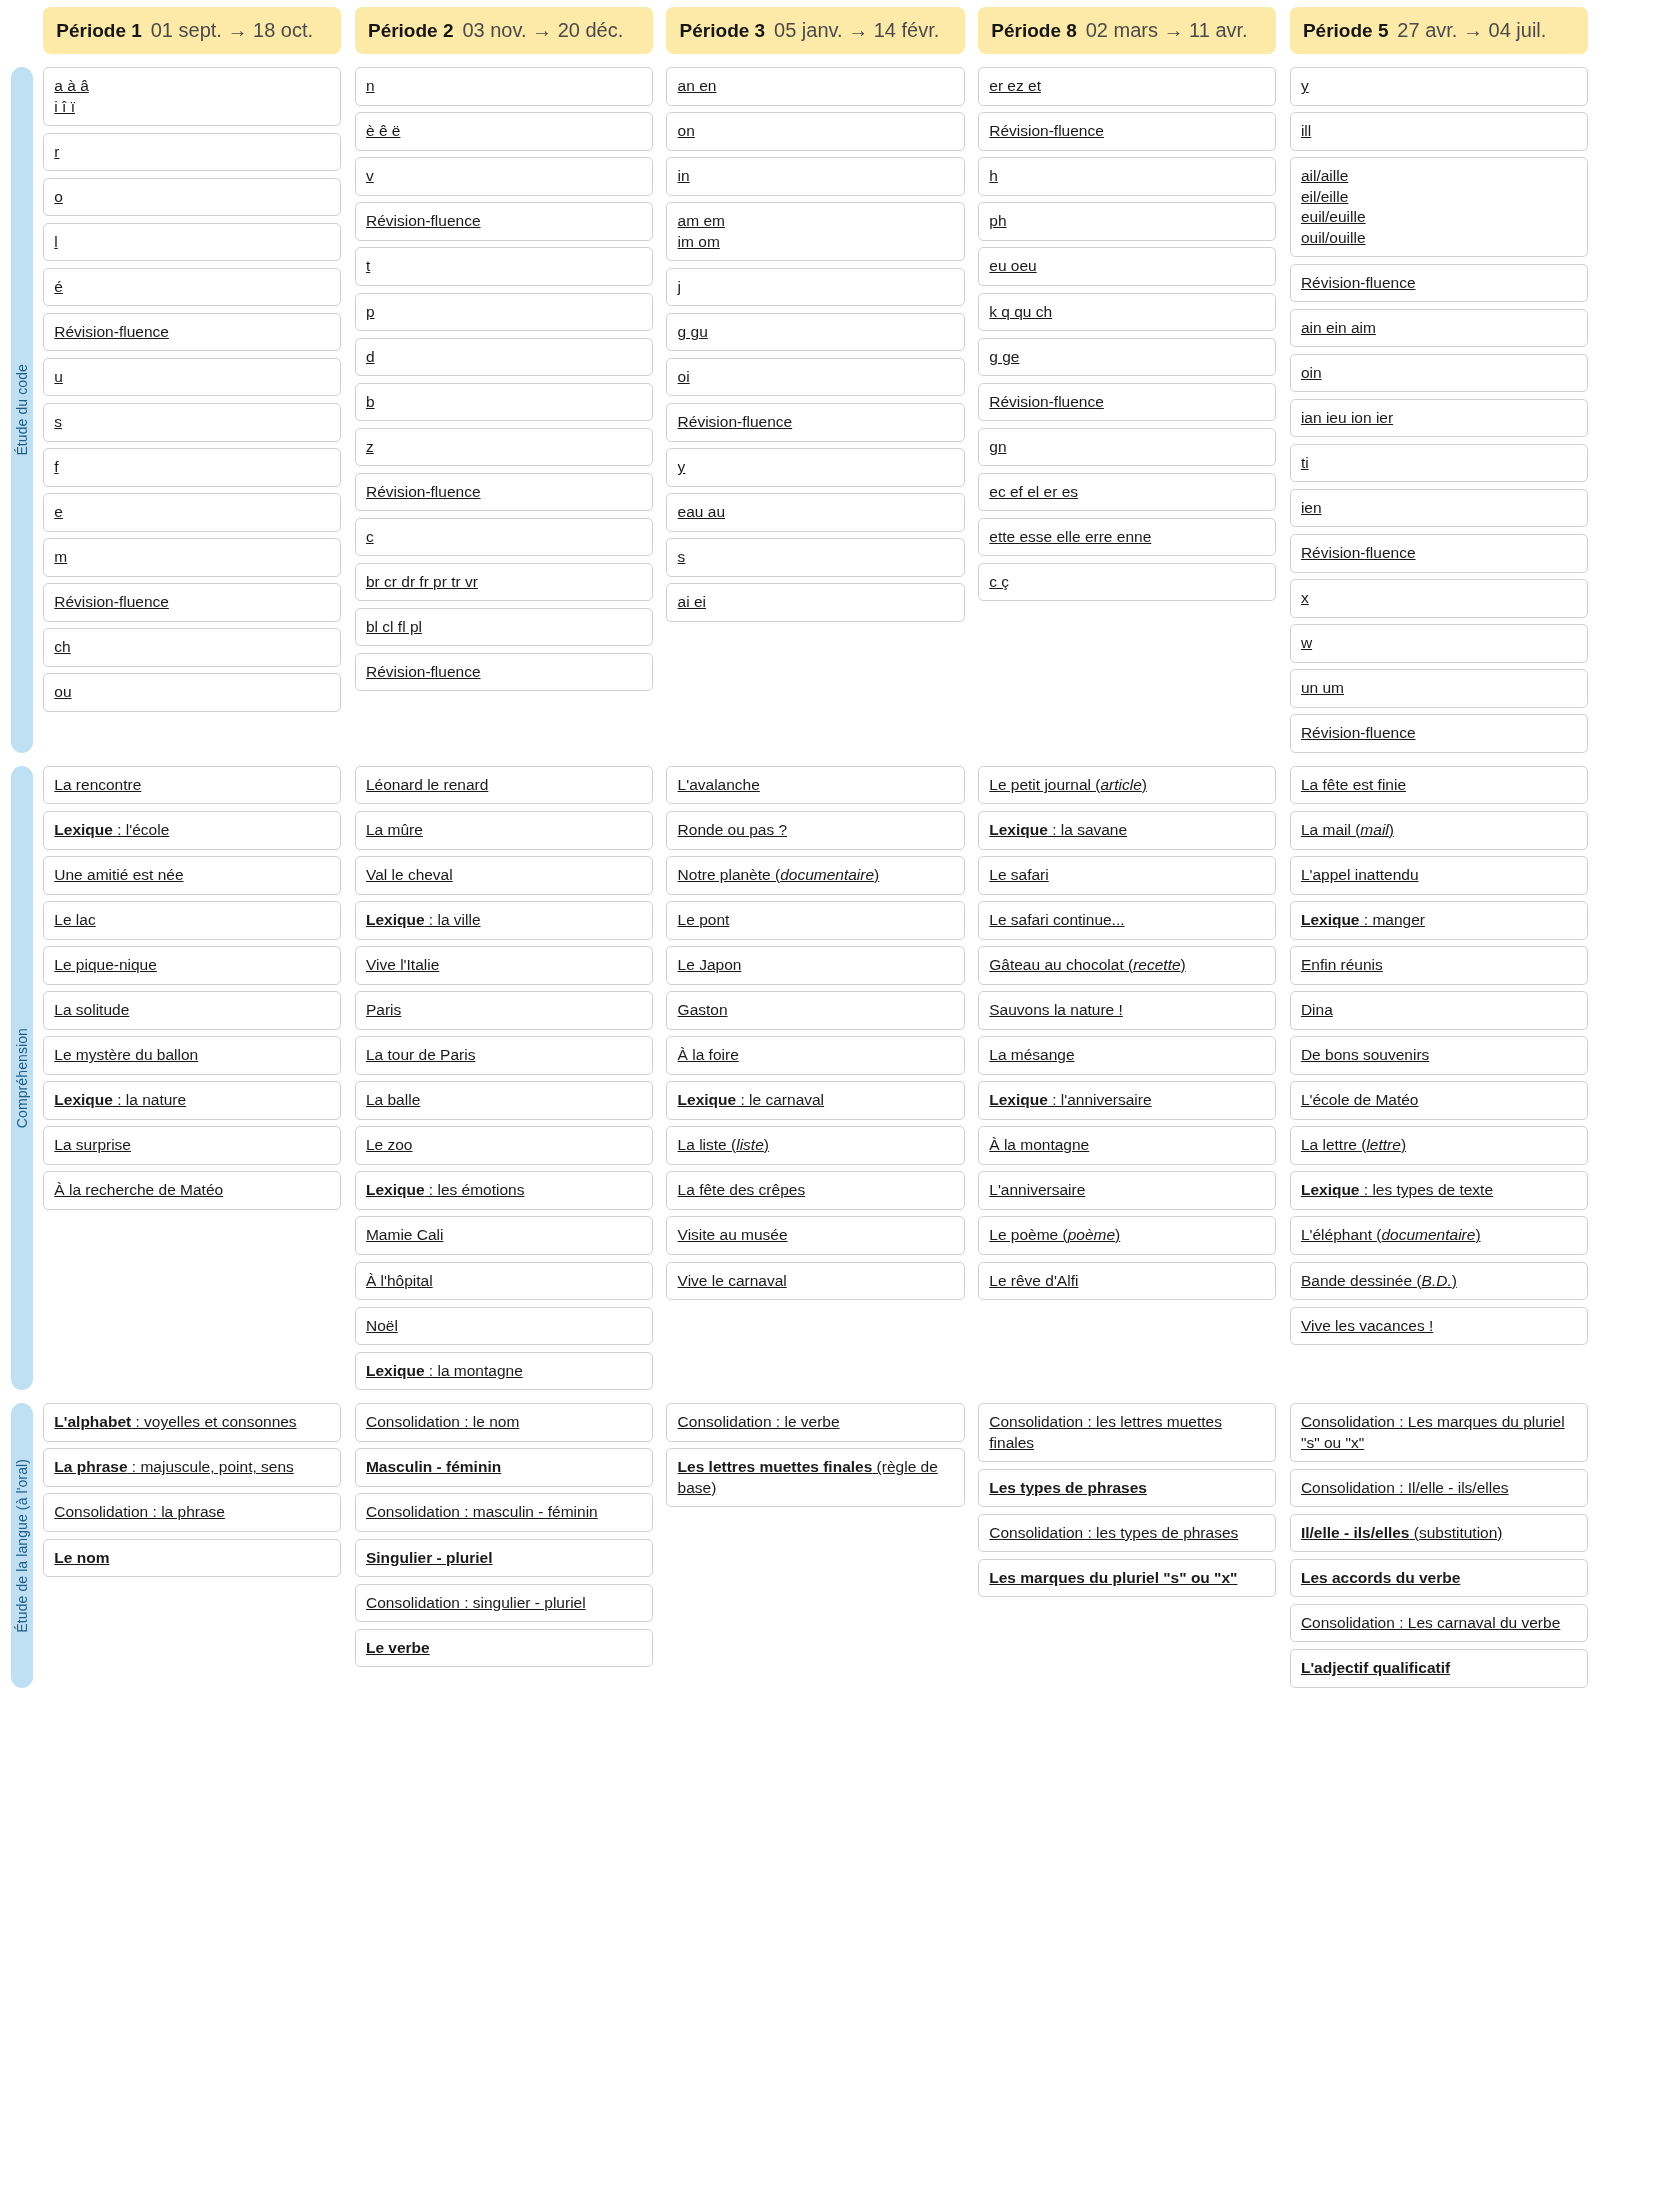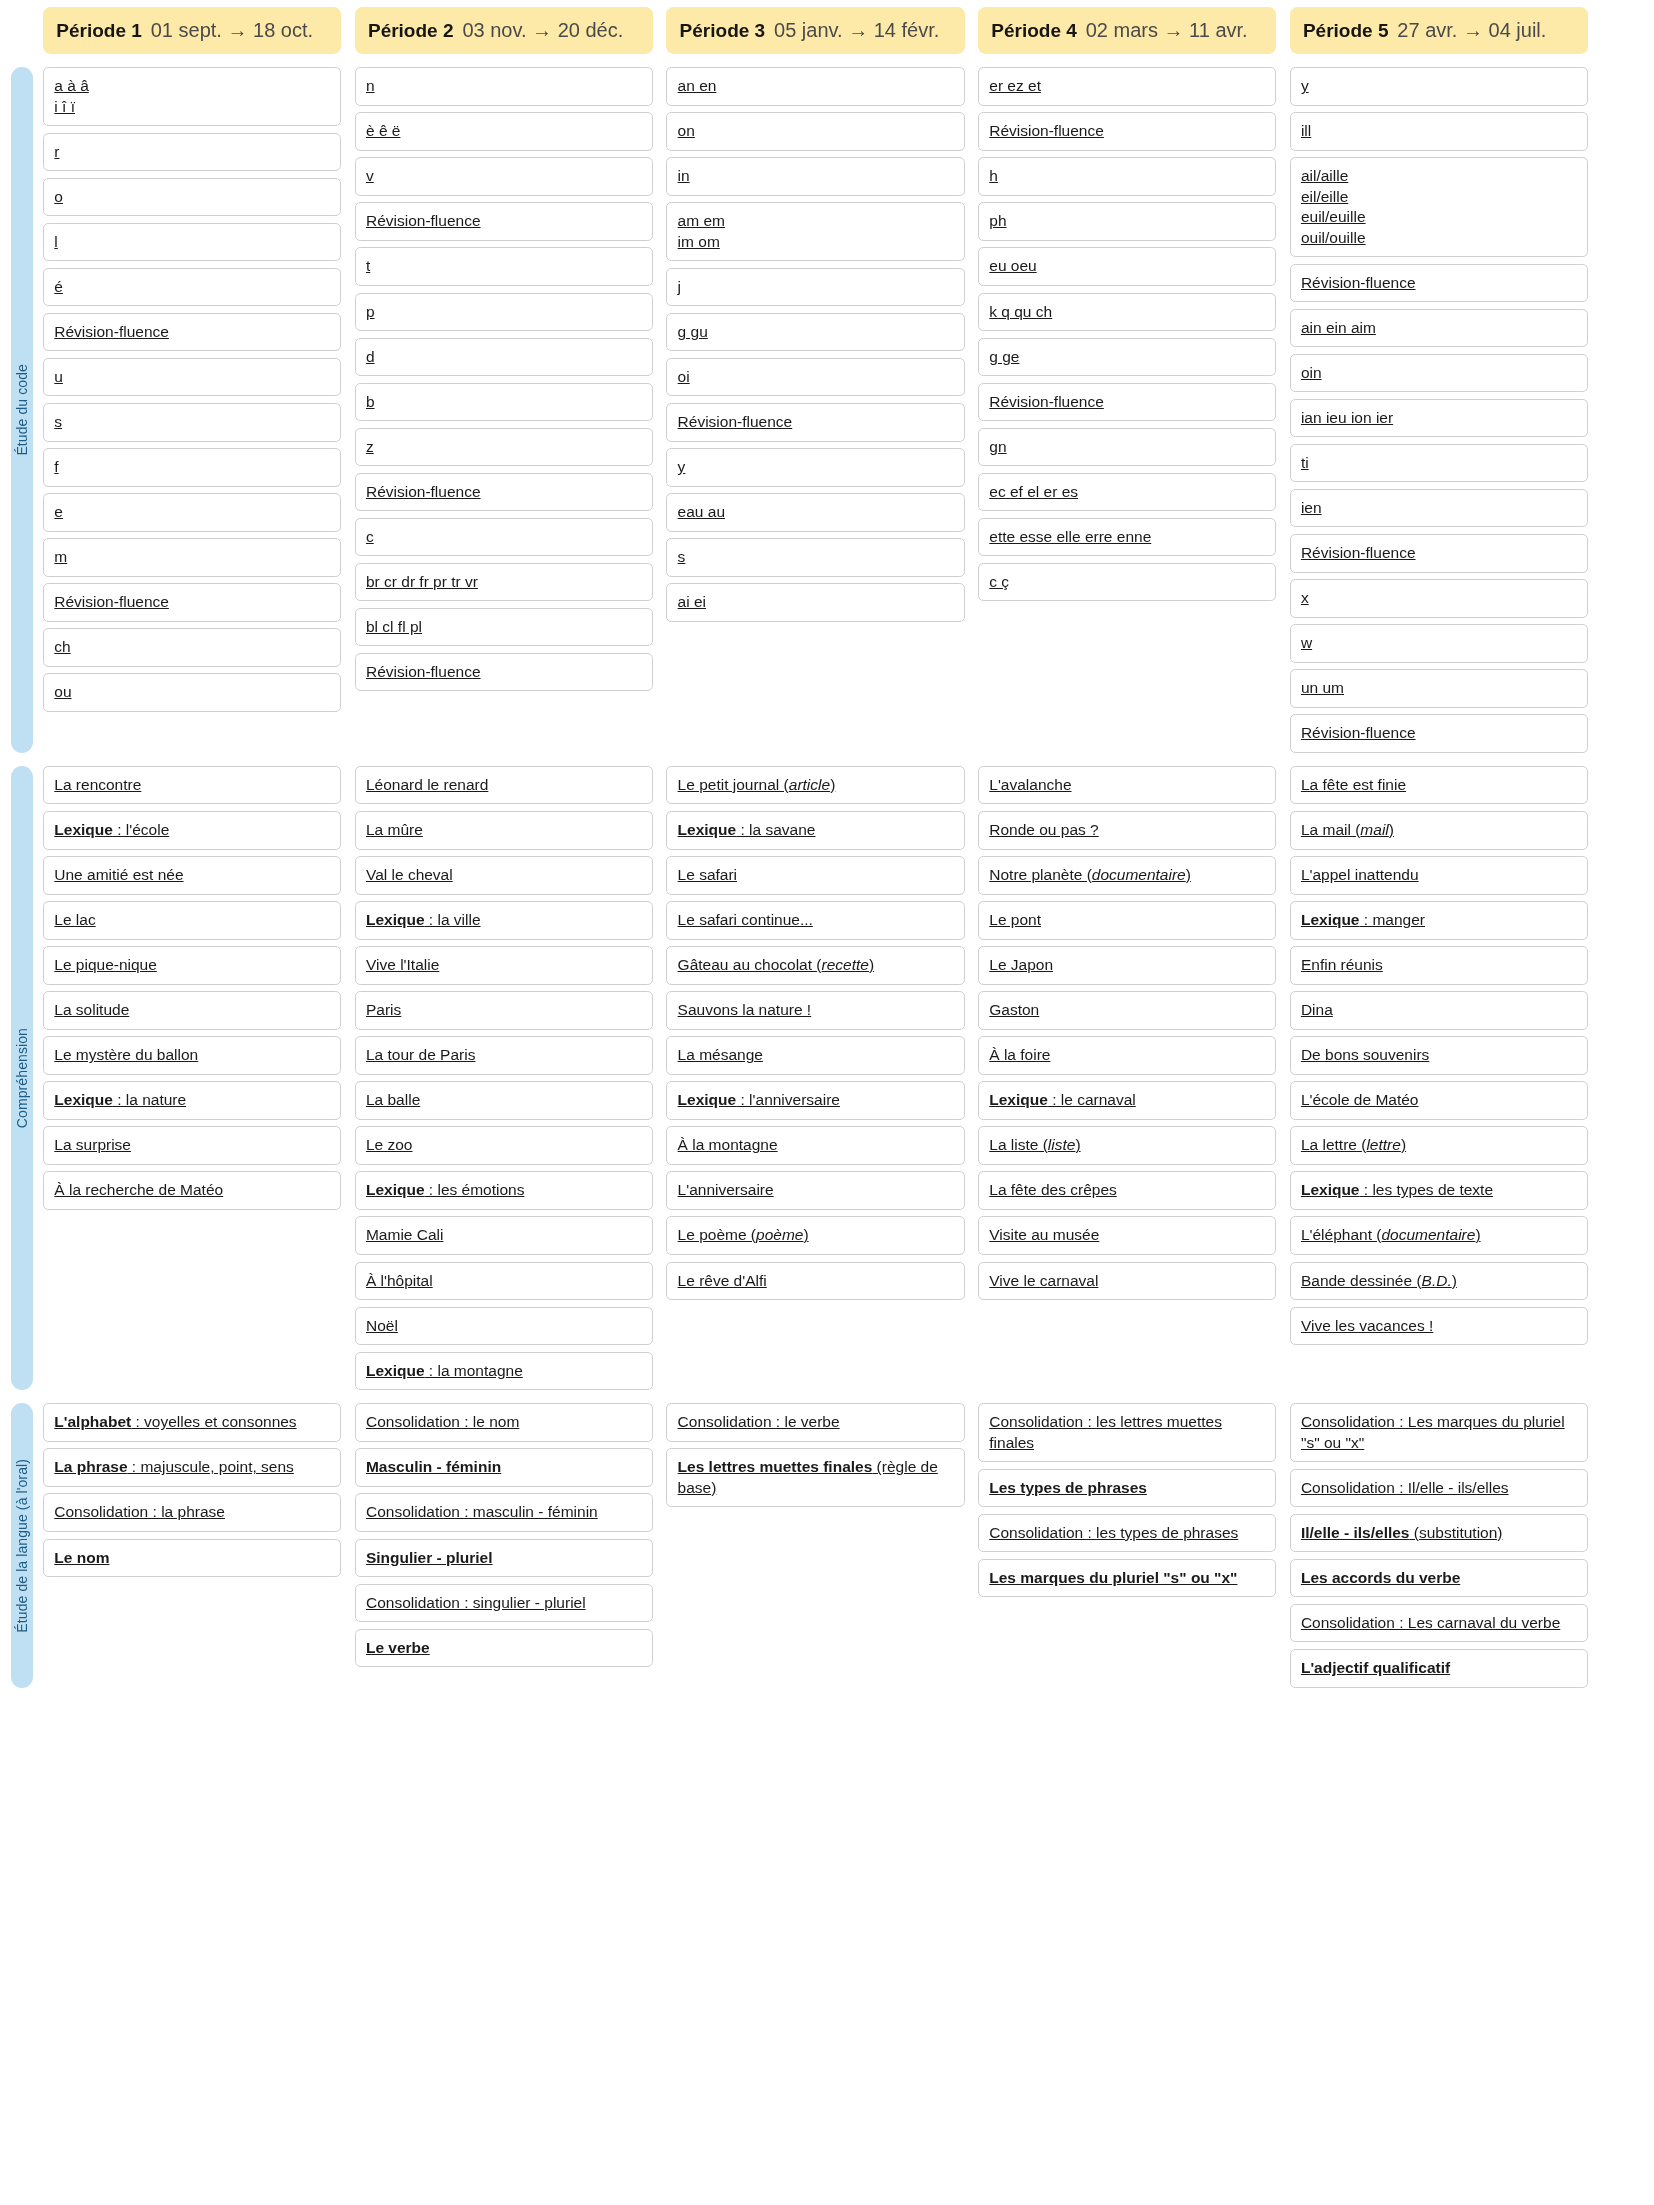--- a/index.html
+++ b/index.html
@@ -121,21 +121,21 @@
     </div>
     <div class="period-head">
       <span class="pname">Période 2</span>
       <span class="pdates">03 nov. → 20 déc.</span>
     </div>
     <div class="period-head">
       <span class="pname">Période 3</span>
       <span class="pdates">05 janv. → 14 févr.</span>
     </div>
     <div class="period-head">
-      <span class="pname">Période 4</span>
+      <span class="pname">Période 8</span>
       <span class="pdates">02 mars → 11 avr.</span>
     </div>
     <div class="period-head">
       <span class="pname">Période 5</span>
       <span class="pdates">27 avr. → 04 juil.</span>
     </div>
   </div>
 
   <div id="sections-root">
       <div class="section">
@@ -252,46 +252,46 @@
             <div class="cell">La tour de Paris</div>
             <div class="cell">La balle</div>
             <div class="cell">Le zoo</div>
             <div class="cell"><b>Lexique</b> : les émotions</div>
             <div class="cell">Mamie Cali</div>
             <div class="cell">À l'hôpital</div>
             <div class="cell">Noël</div>
             <div class="cell"><b>Lexique</b> : la montagne</div>
           </div>
           <div class="col">
+            <div class="cell">L'avalanche</div>
+            <div class="cell">Ronde ou pas ?</div>
+            <div class="cell">Notre planète (<i>documentaire</i>)</div>
+            <div class="cell">Le pont</div>
+            <div class="cell">Le Japon</div>
+            <div class="cell">Gaston</div>
+            <div class="cell">À la foire</div>
+            <div class="cell"><b>Lexique</b> : le carnaval</div>
+            <div class="cell">La liste (<i>liste</i>)</div>
+            <div class="cell">La fête des crêpes</div>
+            <div class="cell">Visite au musée</div>
+            <div class="cell">Vive le carnaval</div>
+          </div>
+          <div class="col">
             <div class="cell">Le petit journal (<i>article</i>)</div>
             <div class="cell"><b>Lexique</b> : la savane</div>
             <div class="cell">Le safari</div>
             <div class="cell">Le safari continue...</div>
             <div class="cell">Gâteau au chocolat (<i>recette</i>)</div>
             <div class="cell">Sauvons la nature !</div>
             <div class="cell">La mésange</div>
             <div class="cell"><b>Lexique</b> : l'anniversaire</div>
             <div class="cell">À la montagne</div>
             <div class="cell">L'anniversaire</div>
             <div class="cell">Le poème (<i>poème</i>)</div>
             <div class="cell">Le rêve d'Alfi</div>
-          </div>
-          <div class="col">
-            <div class="cell">L'avalanche</div>
-            <div class="cell">Ronde ou pas ?</div>
-            <div class="cell">Notre planète (<i>documentaire</i>)</div>
-            <div class="cell">Le pont</div>
-            <div class="cell">Le Japon</div>
-            <div class="cell">Gaston</div>
-            <div class="cell">À la foire</div>
-            <div class="cell"><b>Lexique</b> : le carnaval</div>
-            <div class="cell">La liste (<i>liste</i>)</div>
-            <div class="cell">La fête des crêpes</div>
-            <div class="cell">Visite au musée</div>
-            <div class="cell">Vive le carnaval</div>
           </div>
           <div class="col">
             <div class="cell">La fête est finie</div>
             <div class="cell">La mail (<i>mail</i>)</div>
             <div class="cell">L'appel inattendu</div>
             <div class="cell"><b>Lexique</b> : manger</div>
             <div class="cell">Enfin réunis</div>
             <div class="cell">Dina</div>
             <div class="cell">De bons souvenirs</div>
             <div class="cell">L'école de Matéo</div>

